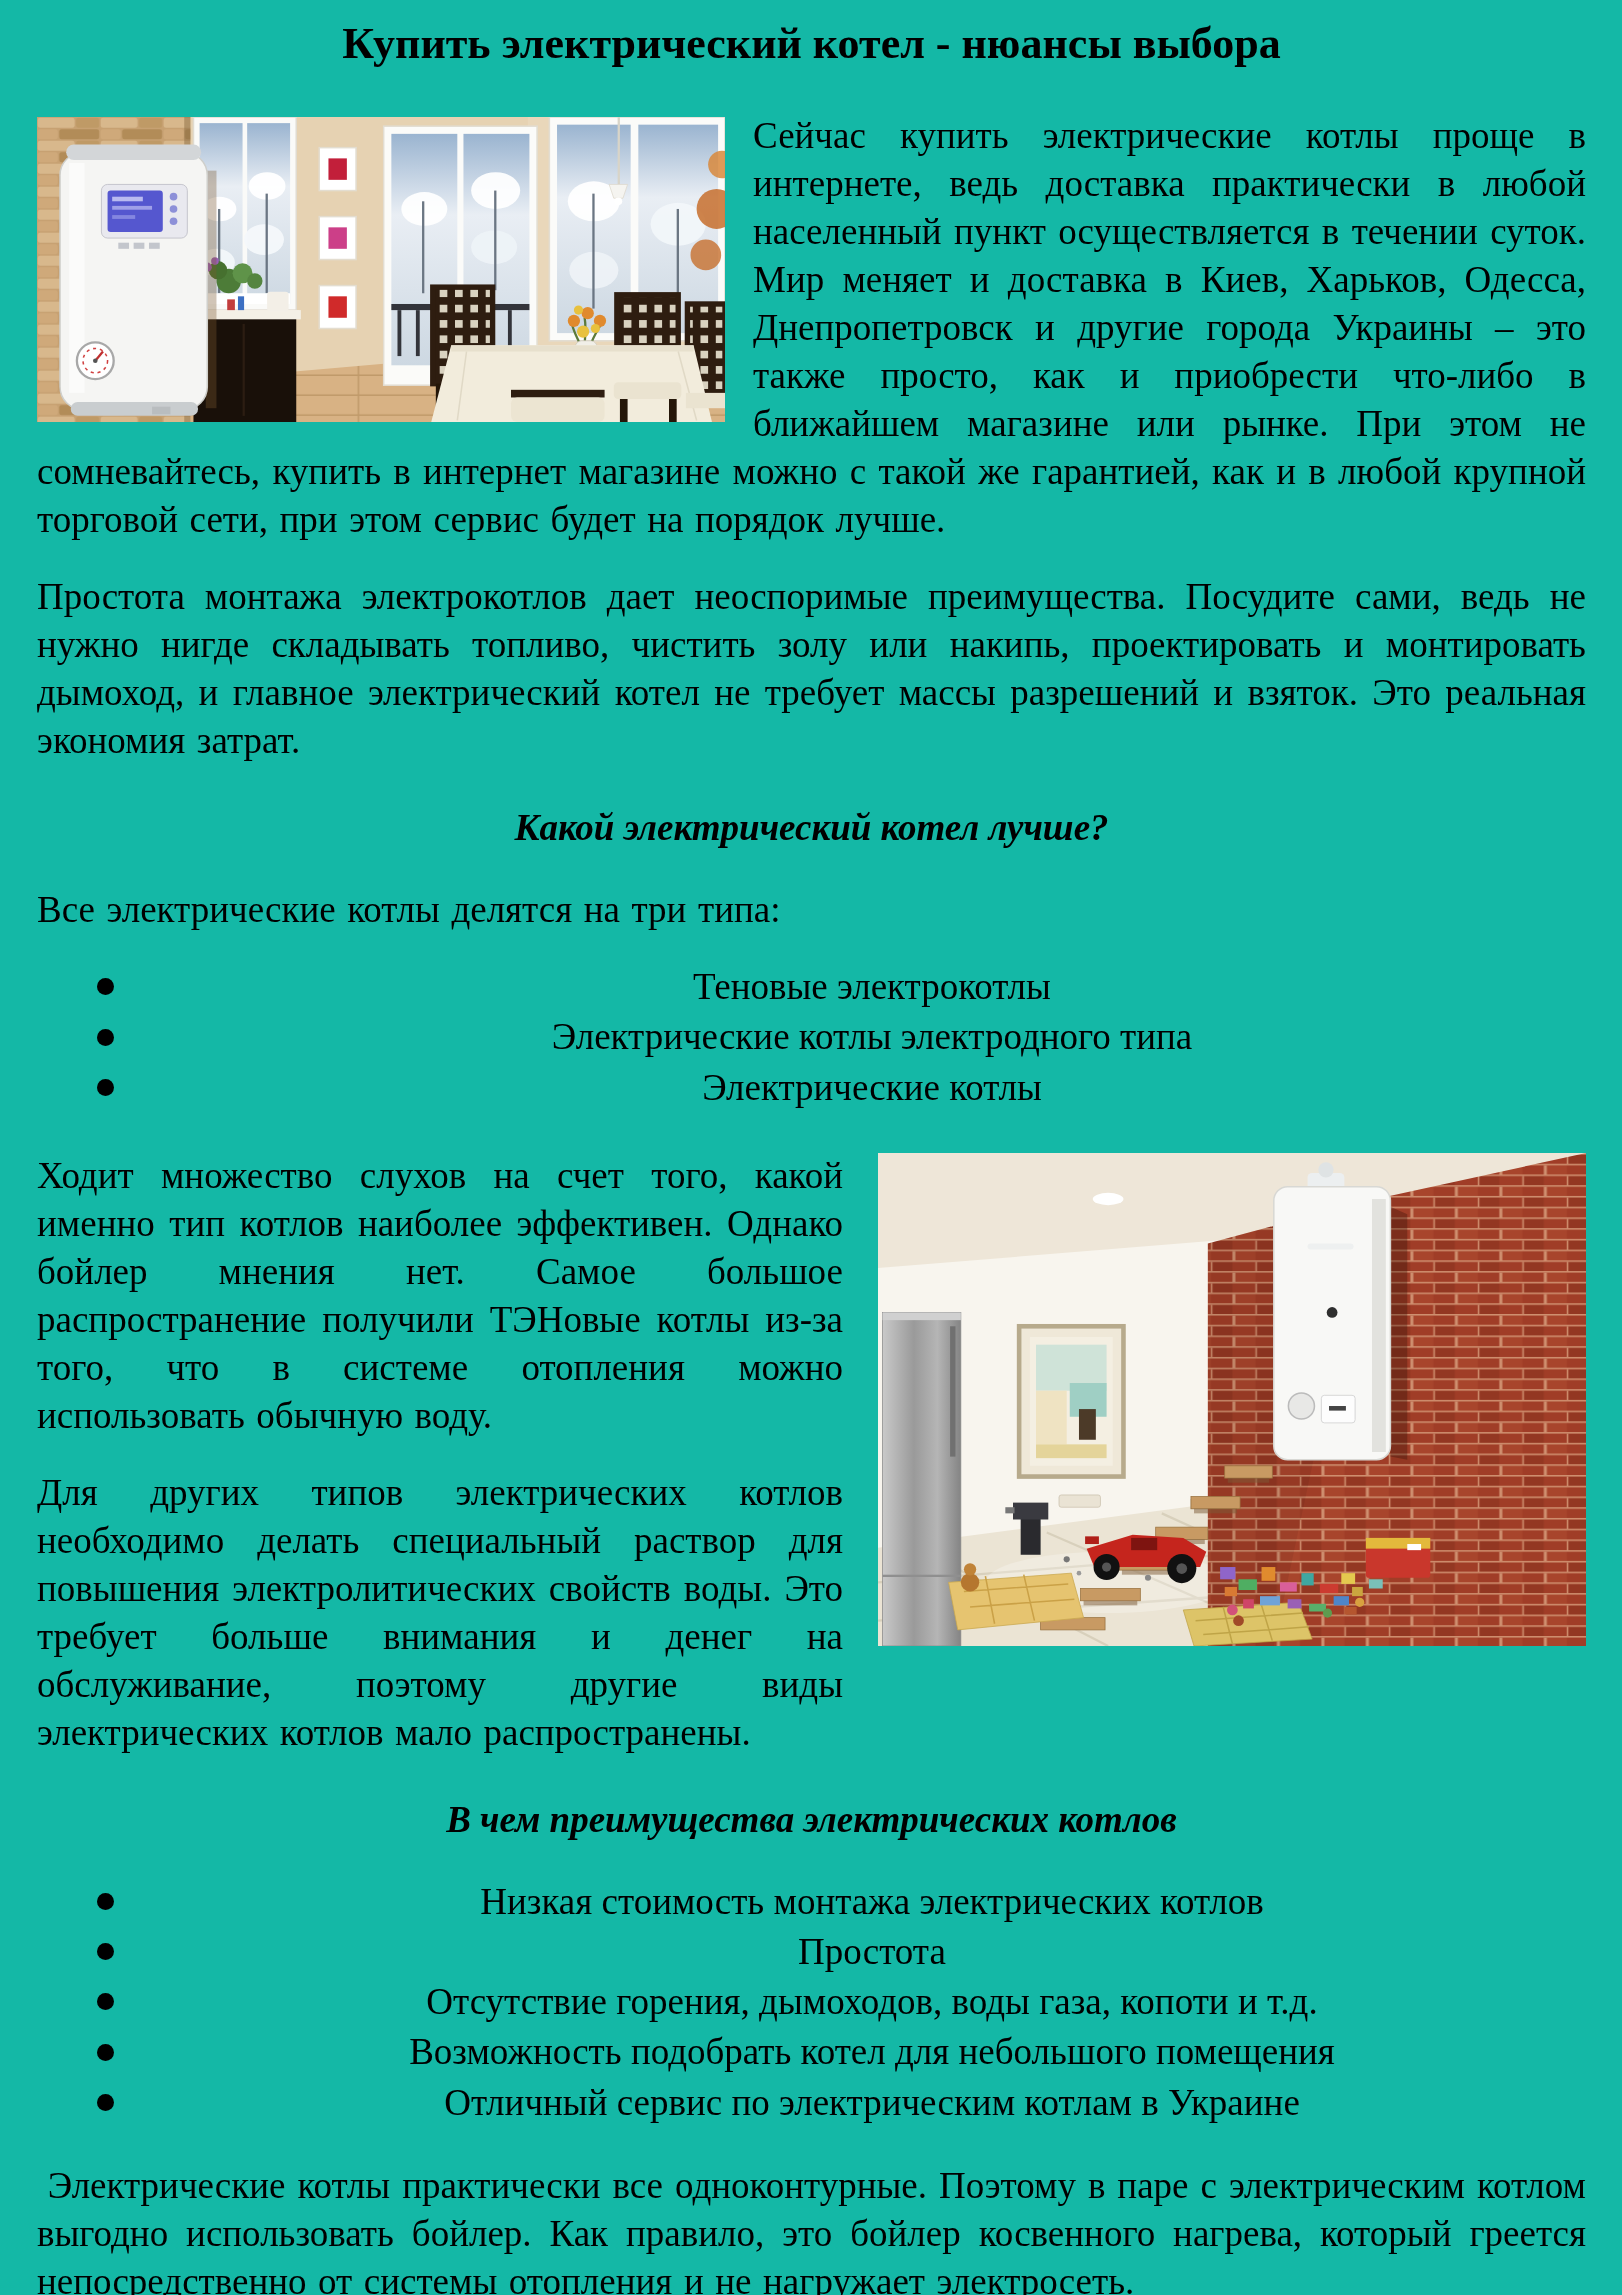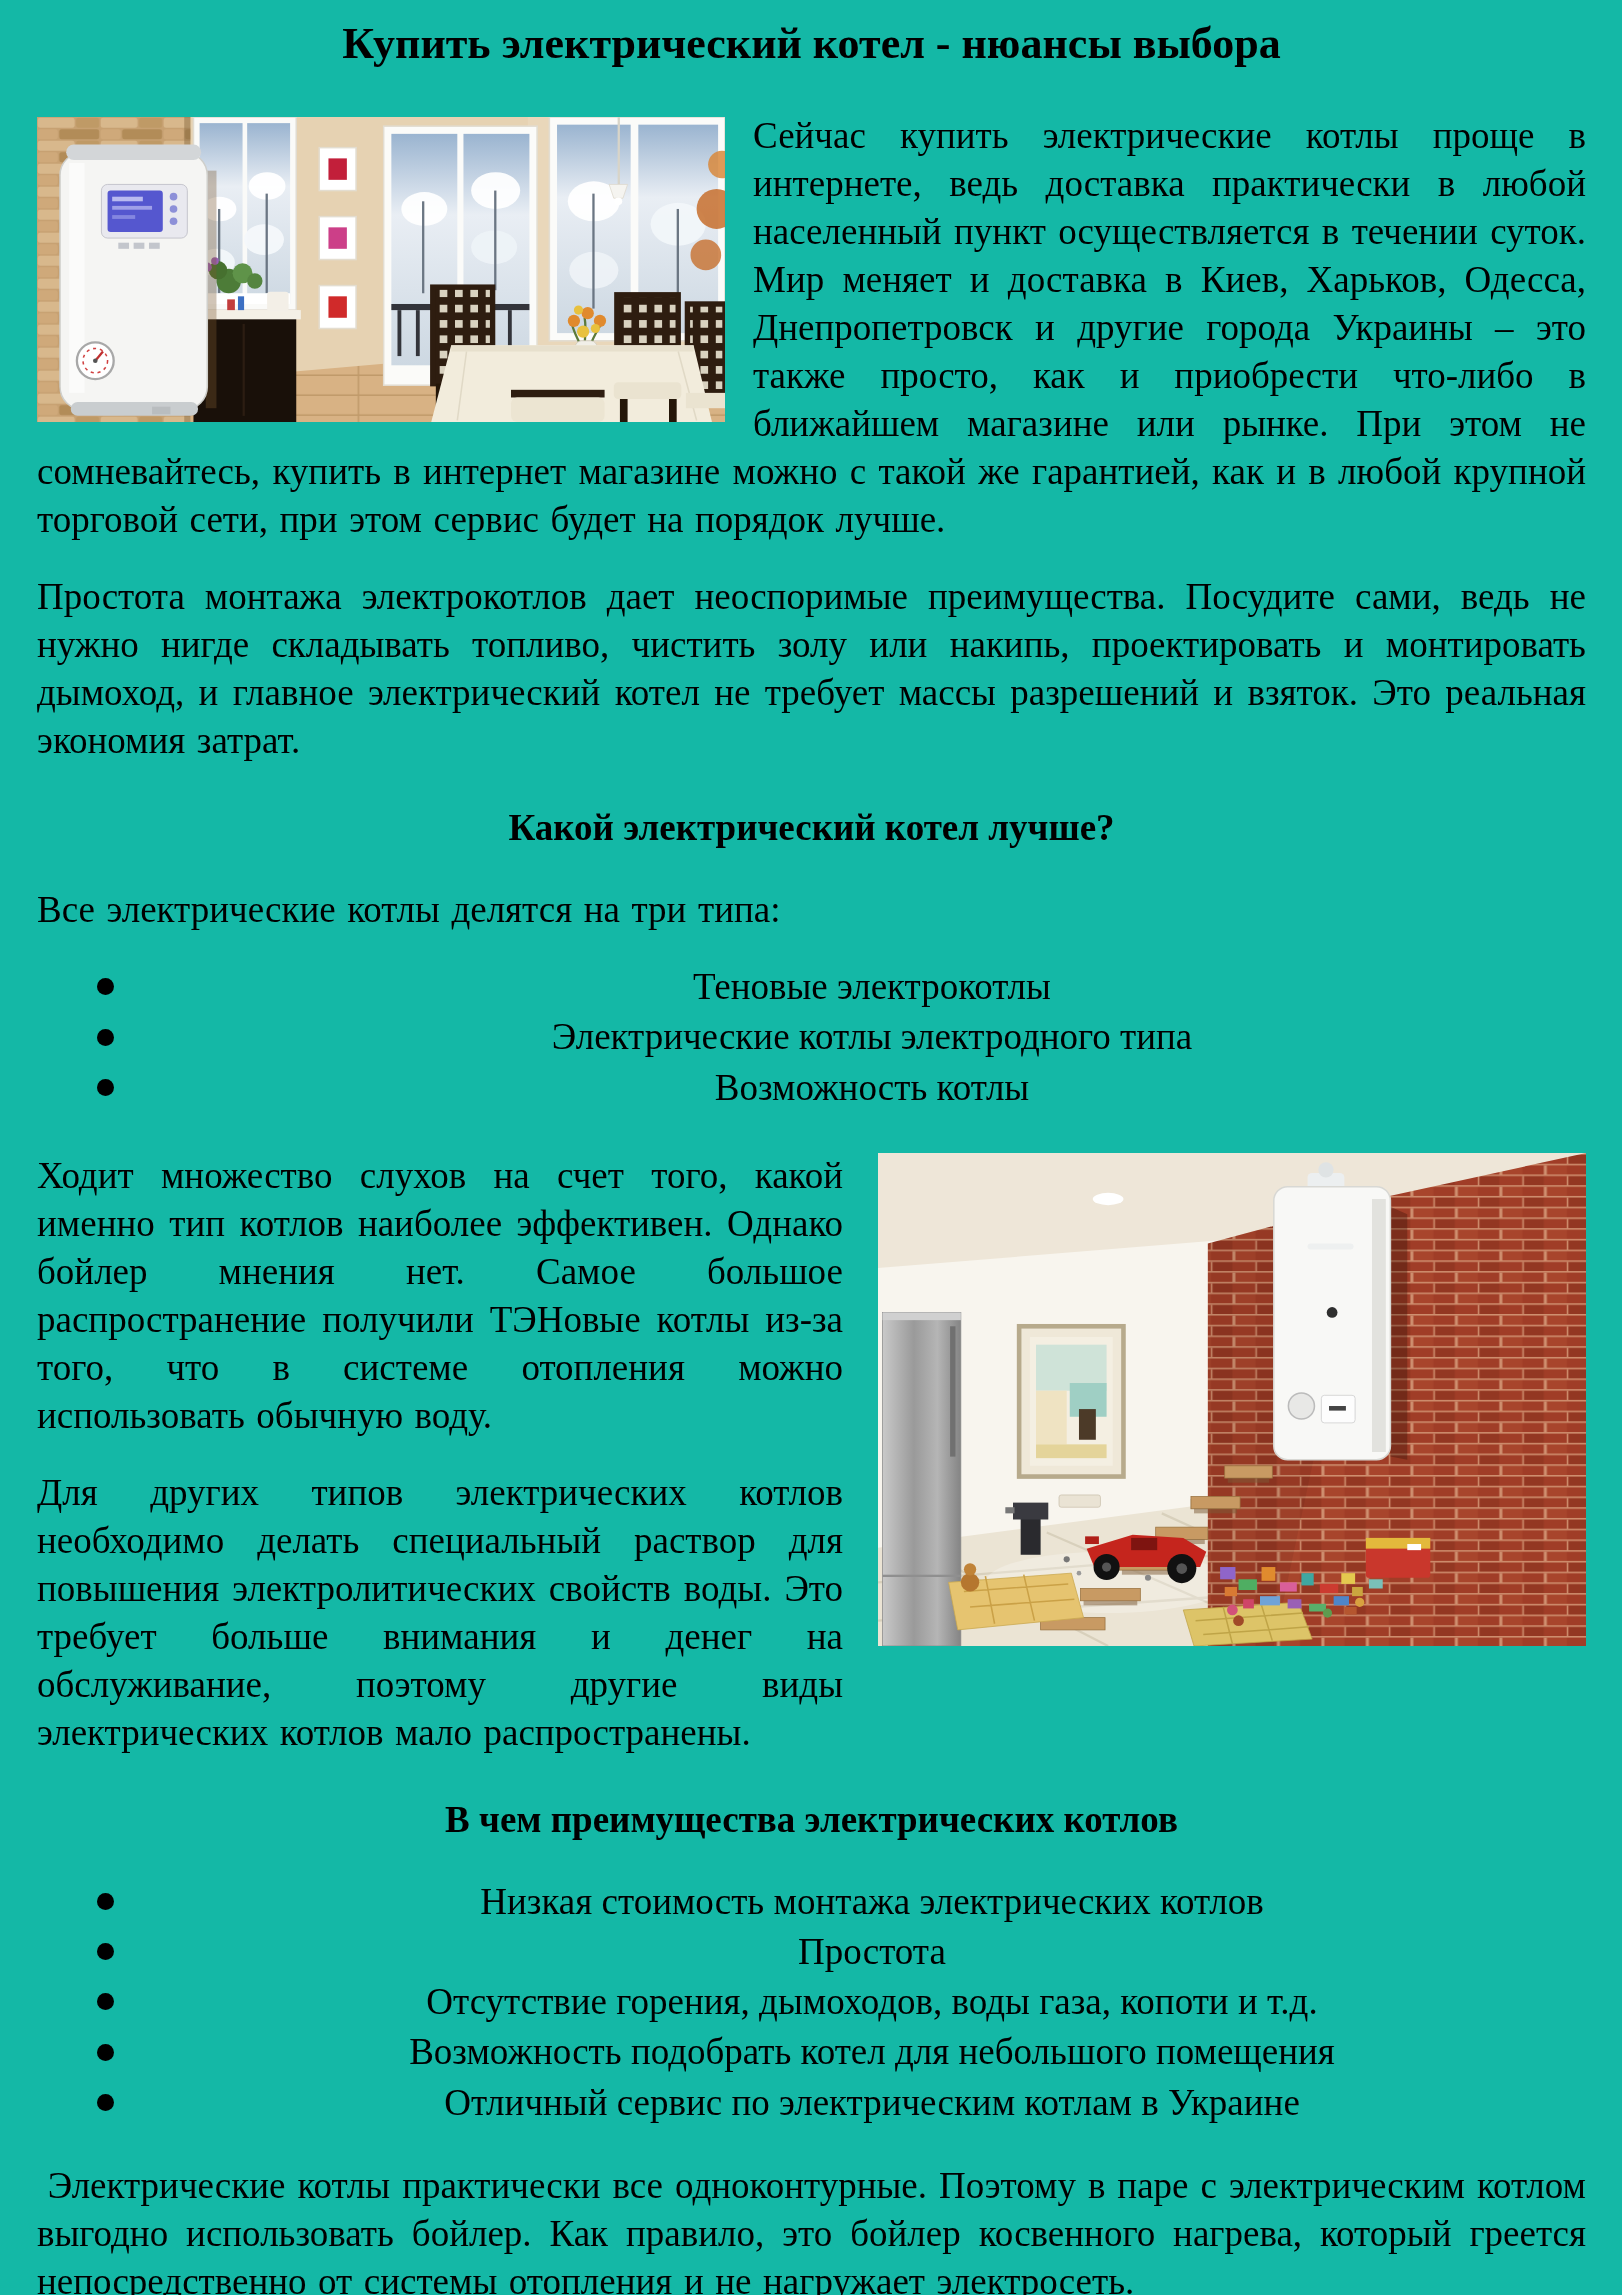--- a/index.html
+++ b/index.html
@@ -1,20 +1,20 @@
 <!DOCTYPE html>
 <html style="font-size:12.3px"><head>
 <meta charset="utf-8">
 <style>
   html,body{margin:0;padding:0;background:#ffffff;}
   body{width:1623px;font-family:"Liberation Serif","DejaVu Serif",serif;color:#000;}
   .page{width:1623px;height:2295px;box-sizing:border-box;padding:16px 37px 0;overflow:hidden;background:#14b8a6;}
   h1.doc-title{font-size:44px;line-height:1.25;font-weight:700;text-align:center;margin:0 0 41px;}
   p.body{font-size:37px;line-height:48px;text-align:justify;word-spacing:2.3px;margin:10px 0 29px;}
-  h2.doc-h2{font-size:37px;line-height:46px;font-weight:700;text-align:center;margin:40px 0 35px;clear:both;}
+  h2.doc-h2{font-size:37px;line-height:46px;font-weight:700;text-align:center;margin:40px 0 35px;clear:both;font-style:italic;}
   figure{margin:0;padding:0;}
   figure.photo1{float:left;width:688px;height:305px;margin:4.6px 28px 21.5px 0;}
   figure.photo2{float:right;width:708px;height:493px;margin:1.5px 0 20px 35px;}
   figure svg{display:block;width:100%;height:100%;}
   ul.doc-list{list-style:none;margin:4.6px 0 40px;padding:0 0 0 121px;}
   ul.doc-list li{font-size:37px;line-height:48px;margin:0 0 2.3px;position:relative;text-align:center;}
   ul.doc-list li::before{content:"";position:absolute;left:-61px;top:15.3px;width:17px;height:17px;border-radius:50%;background:#000;}
   ul.adv{margin-bottom:35px;}
   p.outro{text-indent:10.7px;margin-bottom:0;}
   section::after{content:"";display:block;clear:none;}
@@ -194,21 +194,21 @@
 
   <p class="body">Простота монтажа электрокотлов дает неоспоримые преимущества. Посудите сами, ведь не нужно нигде складывать топливо, чистить золу или накипь, проектировать и монтировать дымоход, и главное электрический котел не требует массы разрешений и взяток. Это реальная экономия затрат.</p>
 
   <h2 class="doc-h2">Какой электрический котел лучше?</h2>
 
   <p class="body">Все электрические котлы делятся на три типа:</p>
 
   <ul class="doc-list types">
     <li>Теновые электрокотлы</li>
     <li>Электрические котлы электродного типа</li>
-    <li>Возможность котлы</li>
+    <li>Электрические котлы</li>
   </ul>
 
   <section>
     <figure class="photo2">
       <svg viewBox="0 0 923 643" preserveAspectRatio="none" aria-hidden="true">
         <defs>
           <pattern id="brick" width="58" height="28" patternUnits="userSpaceOnUse">
             <rect width="58" height="28" fill="#a03d27"></rect>
             <rect x="30" y="2" width="26" height="12" fill="#933722"></rect>
             <rect x="2" y="16" width="26" height="12" fill="#a8452c"></rect>

